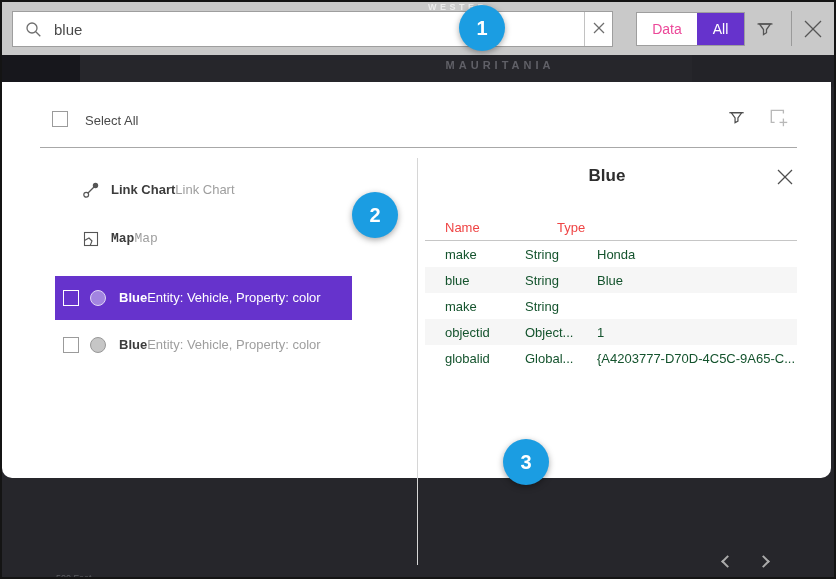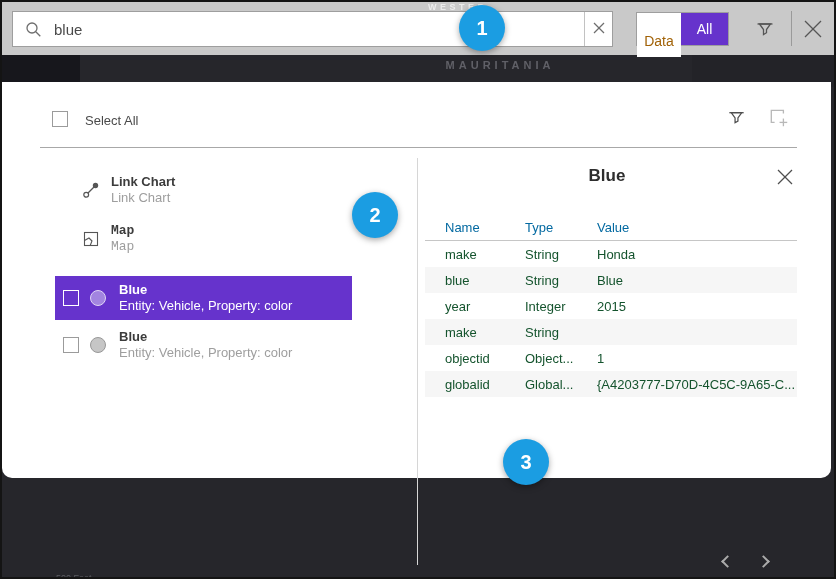--- a/index.html
+++ b/index.html
@@ -22,21 +22,21 @@
   .search-field{position:absolute; left:10px; top:9px; width:601px; height:36px; background:#fff;
     border:1px solid #9e9e9e; display:flex; align-items:center;}
   .search-glyph{margin-left:12px; display:flex;}
   .search-input{flex:1; height:100%; border:none; outline:none; background:transparent;
     font-size:15px; color:#4a4a4a; padding-left:12px; font-family:"Liberation Sans", sans-serif;}
   .search-clear{width:28px; height:100%; border-left:1px solid #c2c2c2; display:flex;
     align-items:center; justify-content:center; cursor:pointer;}
   .scope-toggle{position:absolute; left:634px; top:10px; height:34px; display:flex;
     border:1px solid #9e9e9e; background:#fff;}
   .scope-btn{height:32px; line-height:32px; text-align:center; font-size:14px; cursor:pointer;}
-  .scope-btn.data{width:44px; color:#a16207; background:#fff;margin-top:12px;}
+  .scope-btn.data{width:60px; color:#ec4899; background:#fff;}
   .scope-btn.all{width:47px; color:#fff; background:#6633CC;}
   .topbar-filter{position:absolute; left:751px; top:15px; cursor:pointer;}
   .topbar-divider{position:absolute; left:789px; top:9px; width:1px; height:35px; background:#9a9a9a;}
   .topbar-close{position:absolute; left:797px; top:13px; cursor:pointer;}
   
   .badge{position:absolute; width:46px; height:46px; border-radius:50%; background:#1B9DE2;
     color:#fff; font-size:20px; font-weight:bold; display:flex; align-items:center;
     justify-content:center; box-shadow:0 2px 6px rgba(0,0,0,.35); z-index:10;}
   .badge1{left:457px; top:3px;}
   .badge2{left:350px; top:190px;}
@@ -47,39 +47,39 @@
   .checkbox{width:16px; height:16px; border:1px solid #9b9b9b; background:#fff; cursor:pointer;}
   .select-all-check{position:absolute; left:50px; top:29px;}
   .select-all-label{position:absolute; left:83px; top:31px; font-size:13px; color:#4a4a4a;}
   .panel-filter{position:absolute; left:723px; top:24px; cursor:pointer;}
   .panel-add{position:absolute; left:766px; top:25px; cursor:pointer;}
   .panel-divider{position:absolute; left:38px; top:65px; width:757px; height:1px; background:#a8a8a8;}
   
   .result-item{position:absolute; left:53px; width:297px; display:flex; align-items:center; cursor:pointer;}
   .check-col{width:27px; display:flex; align-items:center;}
   .icon-col{width:29px; display:flex; align-items:center;}
-  .rtext{display:flex; flex-direction:column; line-height:16px;}
+  .rtext{display:flex; flex-direction:row; line-height:16px;}
   .rtitle{font-size:13px; font-weight:bold; color:#3c3c3c;}
   .rsub{font-size:13px; color:#9e9e9e;}
   .item1{top:90px; height:36px; padding-left:27px;}
   .item2{top:139px; height:36px; padding-left:27px;font-family:Liberation Mono, monospace;}
   .item3{top:194px; height:44px; background:#6633CC; padding-left:8px;}
   .item3 .rtitle, .item3 .rsub{color:#fff;}
   .item3 .checkbox{border-color:#fff; background:transparent;}
   .item4{top:243px; height:40px; padding-left:8px;}
   .record-dot{width:16px; height:16px; border-radius:50%;}
   .record-dot.plain{background:#c6c6c6; border:1.5px solid #989898;}
   .record-dot.sel{background:#a284e0; border:1.5px solid #e0d5f5;}
   
   .v-divider{position:absolute; left:415px; top:76px; width:1px; height:407px; background:#d6d6d6;}
   .details-title{position:absolute; left:415px; top:84px; width:380px; text-align:center;
     font-size:17px; font-weight:bold; color:#2e2e2e;}
   .details-close{position:absolute; left:773px; top:85px; cursor:pointer;}
   .dtable{position:absolute; left:423px; top:133px; width:372px; font-size:13px;}
-  .thead{display:flex; height:25px; align-items:center; color:#0369a1;}
+  .thead{display:flex; height:25px; align-items:center; color:#ef4444;gap:32px;}
   .thead-rule{height:1px; background:#c6c6c6;}
   .trow{display:flex; height:26px; align-items:center; color:#14532d;}
   .trow:nth-child(even){background:#f6f6f6;}
   .c1{width:100px; padding-left:20px;}
   .c2{width:72px;}
   .c3{flex:1; white-space:nowrap; overflow:hidden;}
   .pagination{position:absolute; left:650px; top:452px; display:flex; align-items:center; gap:27px;}
   .page-label{font-size:13px; color:#a16207;margin-top:40px;}
   .chev{width:9px; height:9px; border-left:2px solid #ababab; border-bottom:2px solid #ababab;
     cursor:pointer; display:inline-block;}
@@ -220,37 +220,31 @@
       <svg width="20" height="20" viewBox="0 0 20 20">
           <line x1="3" y1="3" x2="17" y2="17" stroke="#4f4f4f" stroke-width="1.2"></line>
           <line x1="17" y1="3" x2="3" y2="17" stroke="#4f4f4f" stroke-width="1.2"></line>
         </svg>
     </span>
 
     <div class="dtable">
       <div class="thead">
         <span class="c1">Name</span>
         <span class="c2">Type</span>
-        <span class="c3">Value</span>
       </div>
       <div class="thead-rule"></div>
       <div class="trow">
         <span class="c1">make</span>
         <span class="c2">String</span>
         <span class="c3">Honda</span>
       </div>
       <div class="trow">
         <span class="c1">blue</span>
         <span class="c2">String</span>
         <span class="c3">Blue</span>
-      </div>
-      <div class="trow">
-        <span class="c1">year</span>
-        <span class="c2">Integer</span>
-        <span class="c3">2015</span>
       </div>
       <div class="trow">
         <span class="c1">make</span>
         <span class="c2">String</span>
       </div>
       <div class="trow">
         <span class="c1">objectid</span>
         <span class="c2">Object...</span>
         <span class="c3">1</span>
       </div>

